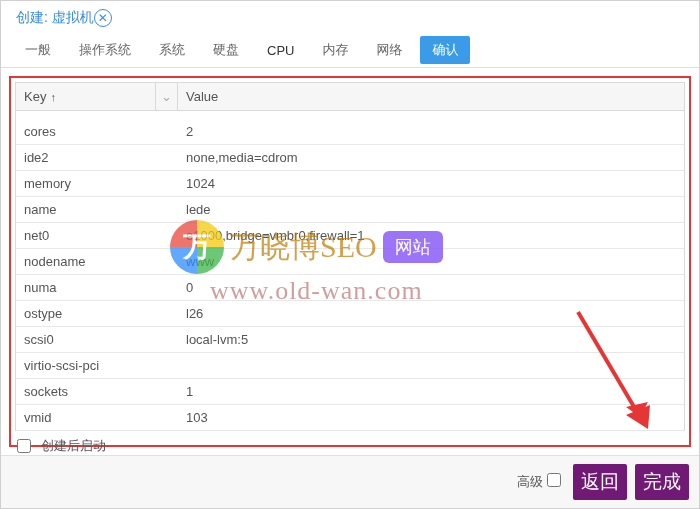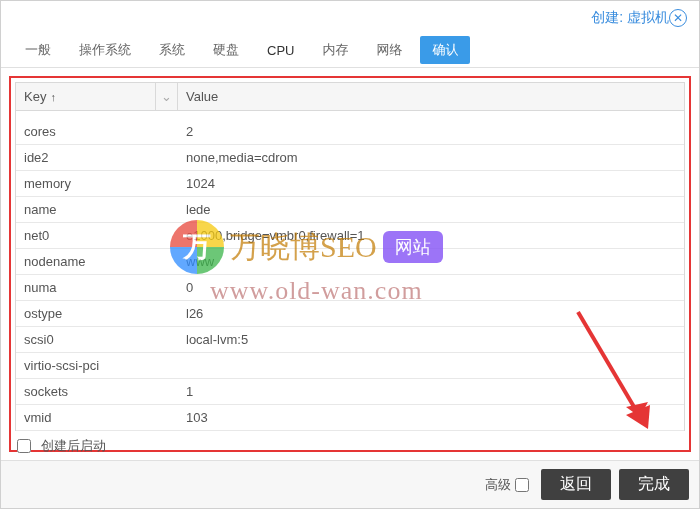--- a/index.html
+++ b/index.html
@@ -17,21 +17,21 @@
     width: 100%;
     height: 100%;
     border: 1px solid #d0d0d0;
     display: flex;
     flex-direction: column;
     background: #fff;
   }
   .titlebar {
     display: flex;
     align-items: center;
-    justify-content: flex-end;
+    justify-content: flex-start;
     padding: 8px 12px 6px 15px;
     color: #3a8dde;
     font-size: 14px;
   }
   .close-btn {
     width: 18px;
     height: 18px;
     border: 1.5px solid #3a8dde;
     border-radius: 50%;
     display: flex;
@@ -145,34 +145,33 @@
     border-top: 1px solid #e0e0e0;
     background: #f7f7f7;
     padding: 8px 10px;
     display: flex;
     align-items: center;
     justify-content: flex-end;
     gap: 8px;
   }
   .adv {
     display: flex;
-    align-items: center;
     gap: 4px;
     color: #555;
     margin-right: 4px;
   }
   .adv input { width:14px; height:14px; margin:0; }
   .btn {
-    background: #404040;
+    background: #701a75;
     color: #fff;
     border: none;
-    padding: 5px 19px;
+    padding: 5px 8px;
     border-radius: 2px;
     cursor: pointer;
-    font-size: 16px;
+    font-size: 19px;
   }
   
   .wm {
     position: absolute;
     left: 170px;
     top: 220px;
     pointer-events: none;
     z-index: 5;
     user-select: none;
   }

